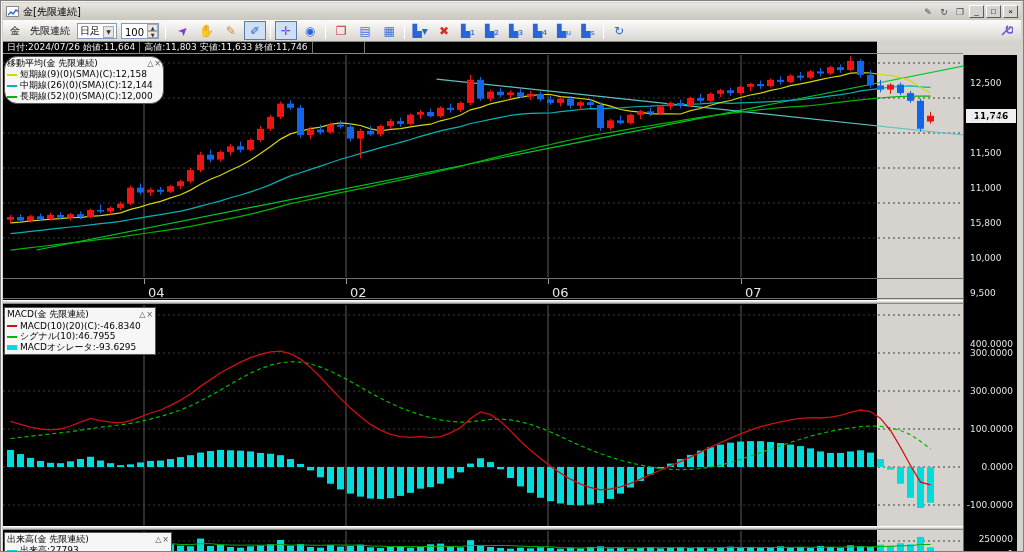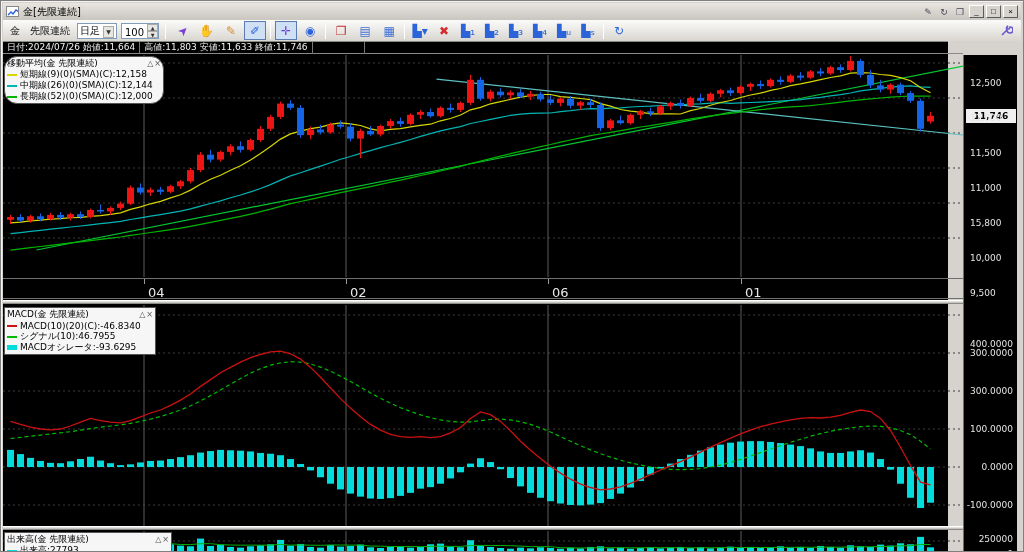--- a/index.html
+++ b/index.html
@@ -25,21 +25,21 @@
   .combo .arr{font-size:6px;color:#333;background:#e8e6e2;border:1px solid #aaa;width:11px;height:12px;display:flex;align-items:center;justify-content:center;}
   .spin{display:flex;align-items:flex-end;background:#fff;border:1px solid #7f9db9;height:16px;font-size:10px;padding-left:3px;}
   .spin .btns{display:flex;flex-direction:column;margin-left:3px;}
   .spin .btns span{width:11px;height:7px;font-size:5px;line-height:6px;text-align:center;background:#e8e6e2;border:1px solid #aaa;color:#333;}
   .tb-sep{width:1px;height:16px;background:#9a9a9a;border-right:1px solid #fff;margin:0 2px;}
   .tb-btn{width:22px;height:19px;display:flex;align-items:center;justify-content:center;font-size:12px;
           border:1px solid transparent;position:relative;}
   .tb-btn.pressed{border-color:#5a7ab0;background:#cfe0f5;}
   .tb-spacer{flex:1;}
   
-  .client{position:absolute;left:2px;top:40px;width:945px;height:510px;background:#000;
+  .client{position:absolute;left:2px;top:40px;width:874px;height:510px;background:#000;
           border-top:1px solid #8a8a8a;text-align:center;}
   .infobar{position:absolute;left:0;top:0;width:960px;height:12px;display:flex;align-items:center;
            border-bottom:1px solid #8a8a8a;font-size:9px;color:#f2f2f2;white-space:nowrap;}
   .infocell{padding:0 4px;height:12px;display:flex;align-items:center;border-right:1px solid #777;}
   svg{display:block;}
   .pane{position:absolute;left:0;}
   .xaxis{position:absolute;left:0;top:223px;width:960px;height:21px;border-top:1px solid #6f6f6f;border-bottom:1px solid #6f6f6f;}
   .xlabel{position:absolute;top:6px;font-size:13px;color:#e8e8e8;}
   .xtick{position:absolute;top:0;width:1px;height:5px;background:#9a9a9a;}
   .splitter{position:absolute;left:0;width:1014px;height:4px;background:linear-gradient(#f2f1ef,#b9b6b0);border-top:1px solid #fff;border-bottom:1px solid #8a8a8a;}
@@ -346,21 +346,21 @@
         </svg>
 
       <div class="xaxis" id="xaxis">
           <div class="xtick" style="left: 141px;"></div>
           <div class="xlabel" style="left: 145px;">04</div>
           <div class="xtick" style="left: 343px;"></div>
           <div class="xlabel" style="left: 347px;">02</div>
           <div class="xtick" style="left: 545px;"></div>
           <div class="xlabel" style="left: 549px;">06</div>
           <div class="xtick" style="left: 738px;"></div>
-          <div class="xlabel" style="left: 742px;">01</div>
+          <div class="xlabel" style="left: 742px;">07</div>
         </div>
 
       <div class="splitter" style="top:245px;"></div>
 
       <svg id="macd-svg" class="pane" style="top:250px;" width="960" height="221" viewBox="0 0 960 221">
           <line x1="0" y1="10" x2="960" y2="10" stroke="#3d3d3d" stroke-dasharray="2 3"></line>
           <line x1="0" y1="48" x2="960" y2="48" stroke="#3d3d3d" stroke-dasharray="2 3"></line>
           <line x1="0" y1="86" x2="960" y2="86" stroke="#3d3d3d" stroke-dasharray="2 3"></line>
           <line x1="0" y1="124" x2="960" y2="124" stroke="#3d3d3d" stroke-dasharray="2 3"></line>
           <line x1="0" y1="162" x2="960" y2="162" stroke="#3d3d3d" stroke-dasharray="2 3"></line>

